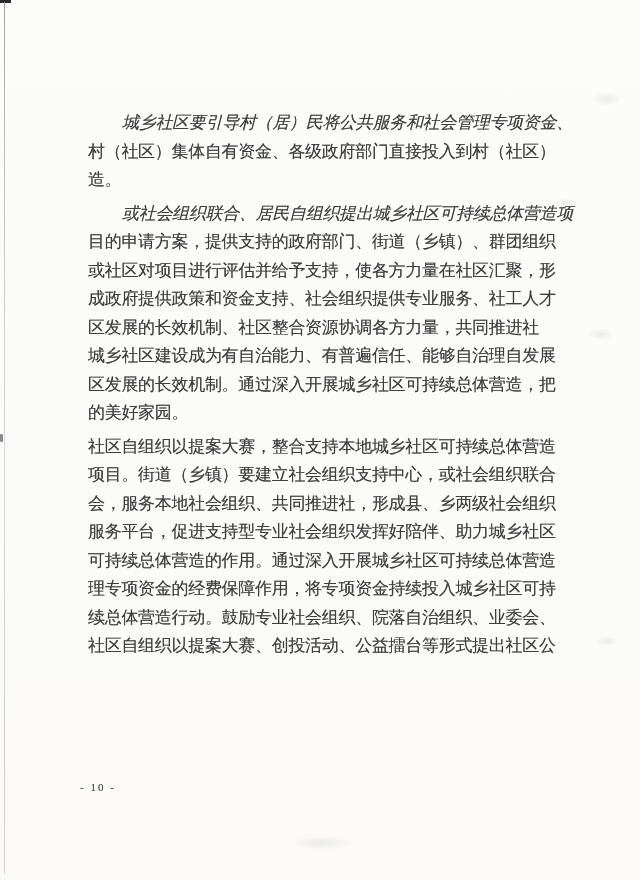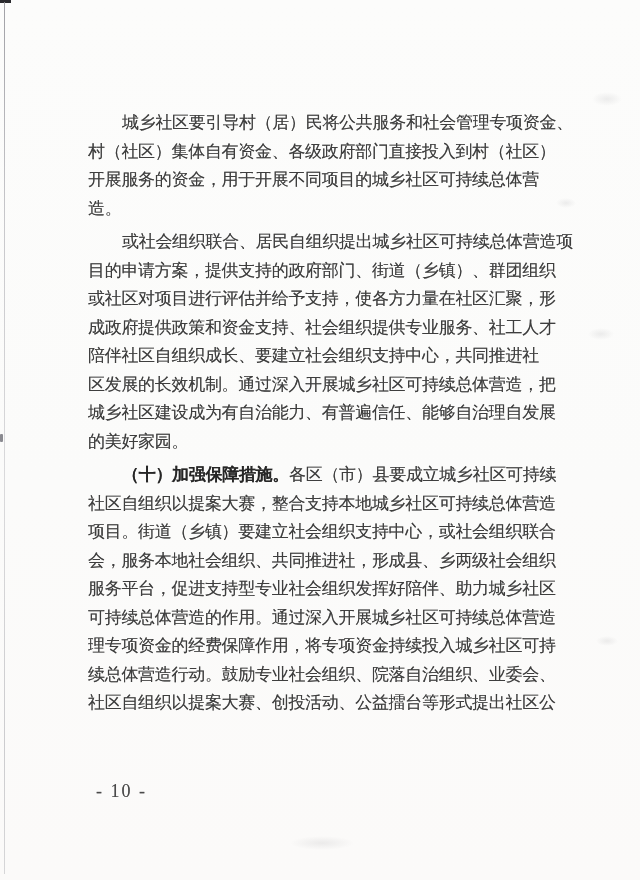--- a/index.html
+++ b/index.html
@@ -59,30 +59,30 @@
     color: #3e3e3e;
     font-size: 17px;
     line-height: 28.5px;
   }
   .para { margin: 0 0 5px 0; }
   .line {
     white-space: nowrap;
     letter-spacing: -0.3px;
     text-shadow: 0 0 0.6px rgba(62,62,62,0.55);
   }
-  .indent { text-indent: 34px; }
+  .indent { text-indent: 34px; font-style: italic; }
   .bold {
     font-weight: bold;
     color: #262626;
     text-shadow: 0 0 0.6px rgba(30,30,30,0.6);
   }
   .page-number {
     position: absolute;
-    left: 96px; top: 781px;
-    font-size: 18px;
+    left: 80px; top: 781px;
+    font-size: 11px;
     color: #4a4a4a;
     letter-spacing: 2px;
     text-shadow: 0 0 0.5px rgba(70,70,70,0.5);
     font-family: Liberation Serif, serif;
   }
 </style>
 </head>
 <body>
 
 <div class="page">
@@ -95,40 +95,38 @@
   <div class="smudge s3"></div>
   <div class="smudge s4"></div>
   <div class="smudge s5"></div>
 
   <div class="content">
 
     <div class="para">
       <div class="line indent">城乡社区要引导村（居）民将公共服务和社会管理专项资金、</div>
       <div>
           <div class="line">村（社区）集体自有资金、各级政府部门直接投入到村（社区）</div>
-          <div class="line">开展服务的资金，用于开展不同项目的城乡社区可持续总体营</div>
           <div class="line">造。</div>
         </div>
     </div>
 
     <div class="para">
       <div class="line indent">或社会组织联合、居民自组织提出城乡社区可持续总体营造项</div>
       <div>
           <div class="line">目的申请方案，提供支持的政府部门、街道（乡镇）、群团组织</div>
           <div class="line">或社区对项目进行评估并给予支持，使各方力量在社区汇聚，形</div>
           <div class="line">成政府提供政策和资金支持、社会组织提供专业服务、社工人才</div>
-          <div class="line">陪伴社区自组织成长、要建立社会组织支持中心，共同推进社</div>
+          <div class="line">区发展的长效机制、社区整合资源协调各方力量，共同推进社</div>
+          <div class="line">城乡社区建设成为有自治能力、有普遍信任、能够自治理自发展</div>
           <div class="line">区发展的长效机制。通过深入开展城乡社区可持续总体营造，把</div>
-          <div class="line">城乡社区建设成为有自治能力、有普遍信任、能够自治理自发展</div>
           <div class="line">的美好家园。</div>
         </div>
     </div>
 
     <div class="para">
-      <div class="line indent"><span class="bold">（十）加强保障措施。</span><span>各区（市）县要成立城乡社区可持续</span></div>
       <div>
           <div class="line">社区自组织以提案大赛，整合支持本地城乡社区可持续总体营造</div>
           <div class="line">项目。街道（乡镇）要建立社会组织支持中心，或社会组织联合</div>
           <div class="line">会，服务本地社会组织、共同推进社，形成县、乡两级社会组织</div>
           <div class="line">服务平台，促进支持型专业社会组织发挥好陪伴、助力城乡社区</div>
           <div class="line">可持续总体营造的作用。通过深入开展城乡社区可持续总体营造</div>
           <div class="line">理专项资金的经费保障作用，将专项资金持续投入城乡社区可持</div>
           <div class="line">续总体营造行动。鼓励专业社会组织、院落自治组织、业委会、</div>
           <div class="line">社区自组织以提案大赛、创投活动、公益擂台等形式提出社区公</div>
         </div>

